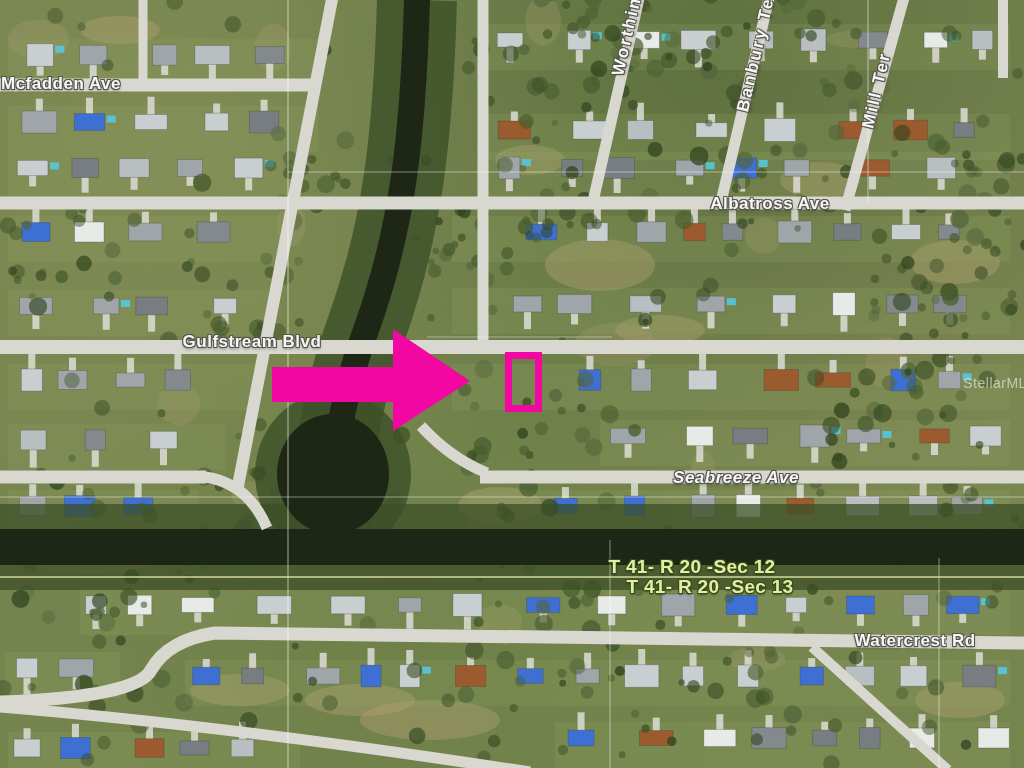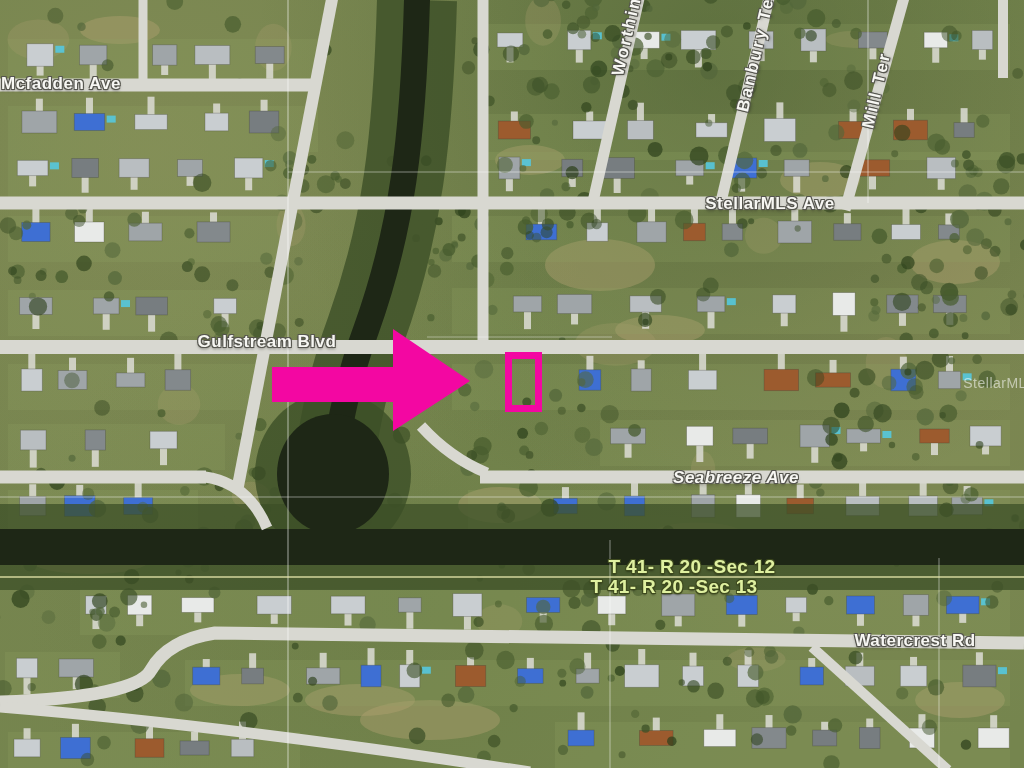--- a/index.html
+++ b/index.html
@@ -930,21 +930,21 @@
     <g id="g-marker">
       <polygon points="272,367 393,367 393,329 470,381 393,431 393,402 272,402" fill="#F307A2"></polygon>
       <rect fill="none" x="508.5" y="355.5" width="30" height="53" stroke="#F307A2" stroke-width="7"></rect>
     </g>
   </svg>
   <div id="labels">
       <div class="label street" style="left: 61px; top: 84px; transform: translate(-50%, -50%) rotate(0deg);">Mcfadden Ave</div>
       <div class="label street rot" style="left: 627px; top: 36px; transform: translate(-50%, -50%) rotate(-77deg);">Worthin</div>
       <div class="label street rot" style="left: 757px; top: 50px; transform: translate(-50%, -50%) rotate(-77deg);">Banbury Ter</div>
       <div class="label street rot" style="left: 877px; top: 90px; transform: translate(-50%, -50%) rotate(-77deg);">Mill Ter</div>
-      <div class="label street" style="left: 770px; top: 204px; transform: translate(-50%, -50%) rotate(0deg);">StellarMLS Ave</div>
-      <div class="label street" style="left: 252px; top: 342px; transform: translate(-50%, -50%) rotate(0deg); margin-left: 15px;">Gulfstream Blvd</div>
+      <div class="label street" style="left: 770px; top: 204px; transform: translate(-50%, -50%) rotate(0deg);">Albatross Ave</div>
+      <div class="label street" style="left: 252px; top: 342px; transform: translate(-50%, -50%) rotate(0deg);">Gulfstream Blvd</div>
       <div class="label street" style="left: 736px; top: 478px; transform: translate(-50%, -50%) rotate(0deg); font-style: italic;">Seabreeze Ave</div>
       <div class="label street" style="left: 915px; top: 641px; transform: translate(-50%, -50%) rotate(0deg);">Watercrest Rd</div>
       <div class="label section" style="left: 692px; top: 567px; transform: translate(-50%, -50%) rotate(0deg);">T 41- R 20 -Sec 12</div>
-      <div class="label section" style="left: 674px; top: 587px; transform: translate(-50%, -50%) rotate(0deg);">T 41- R 20 -Sec 13</div>
+      <div class="label section" style="left: 710px; top: 587px; transform: translate(-50%, -50%) rotate(0deg);">T 41- R 20 -Sec 13</div>
     </div>
   <div class="watermark" style="left: 1000px; top: 383px;">StellarMLS</div>
 </div>
 
 </body></html>

